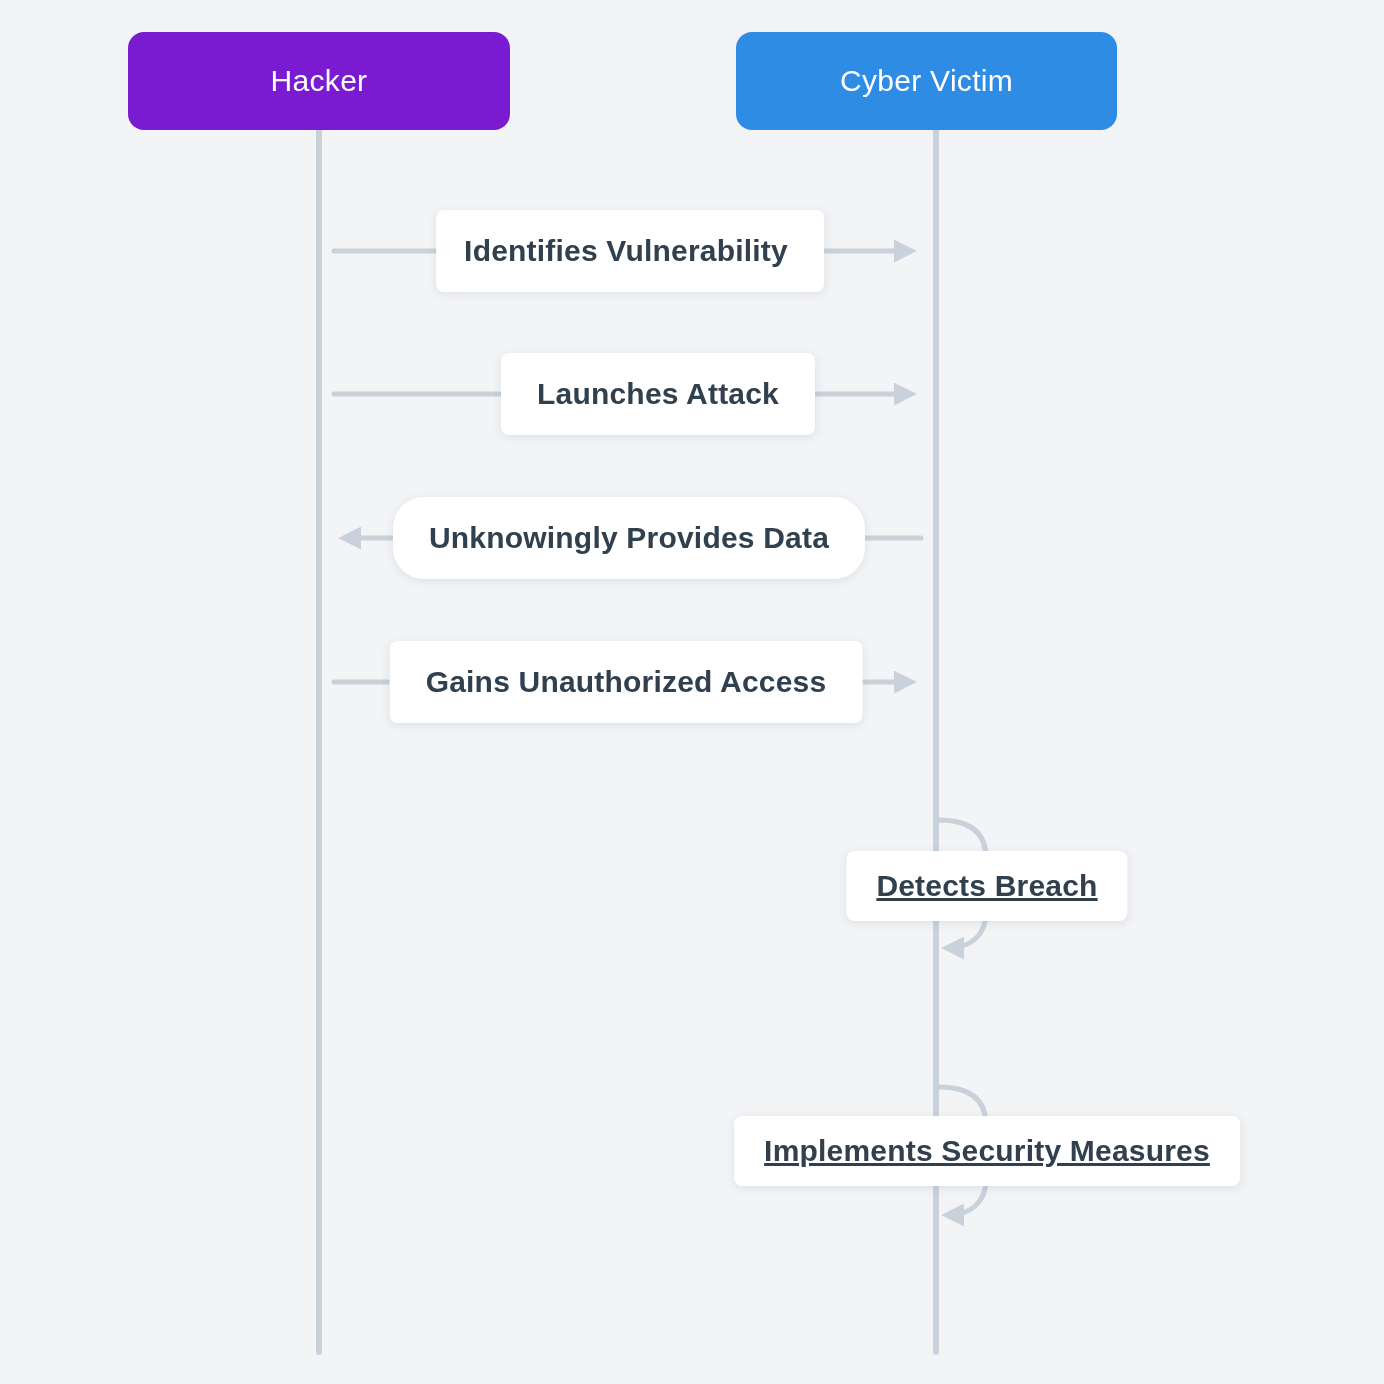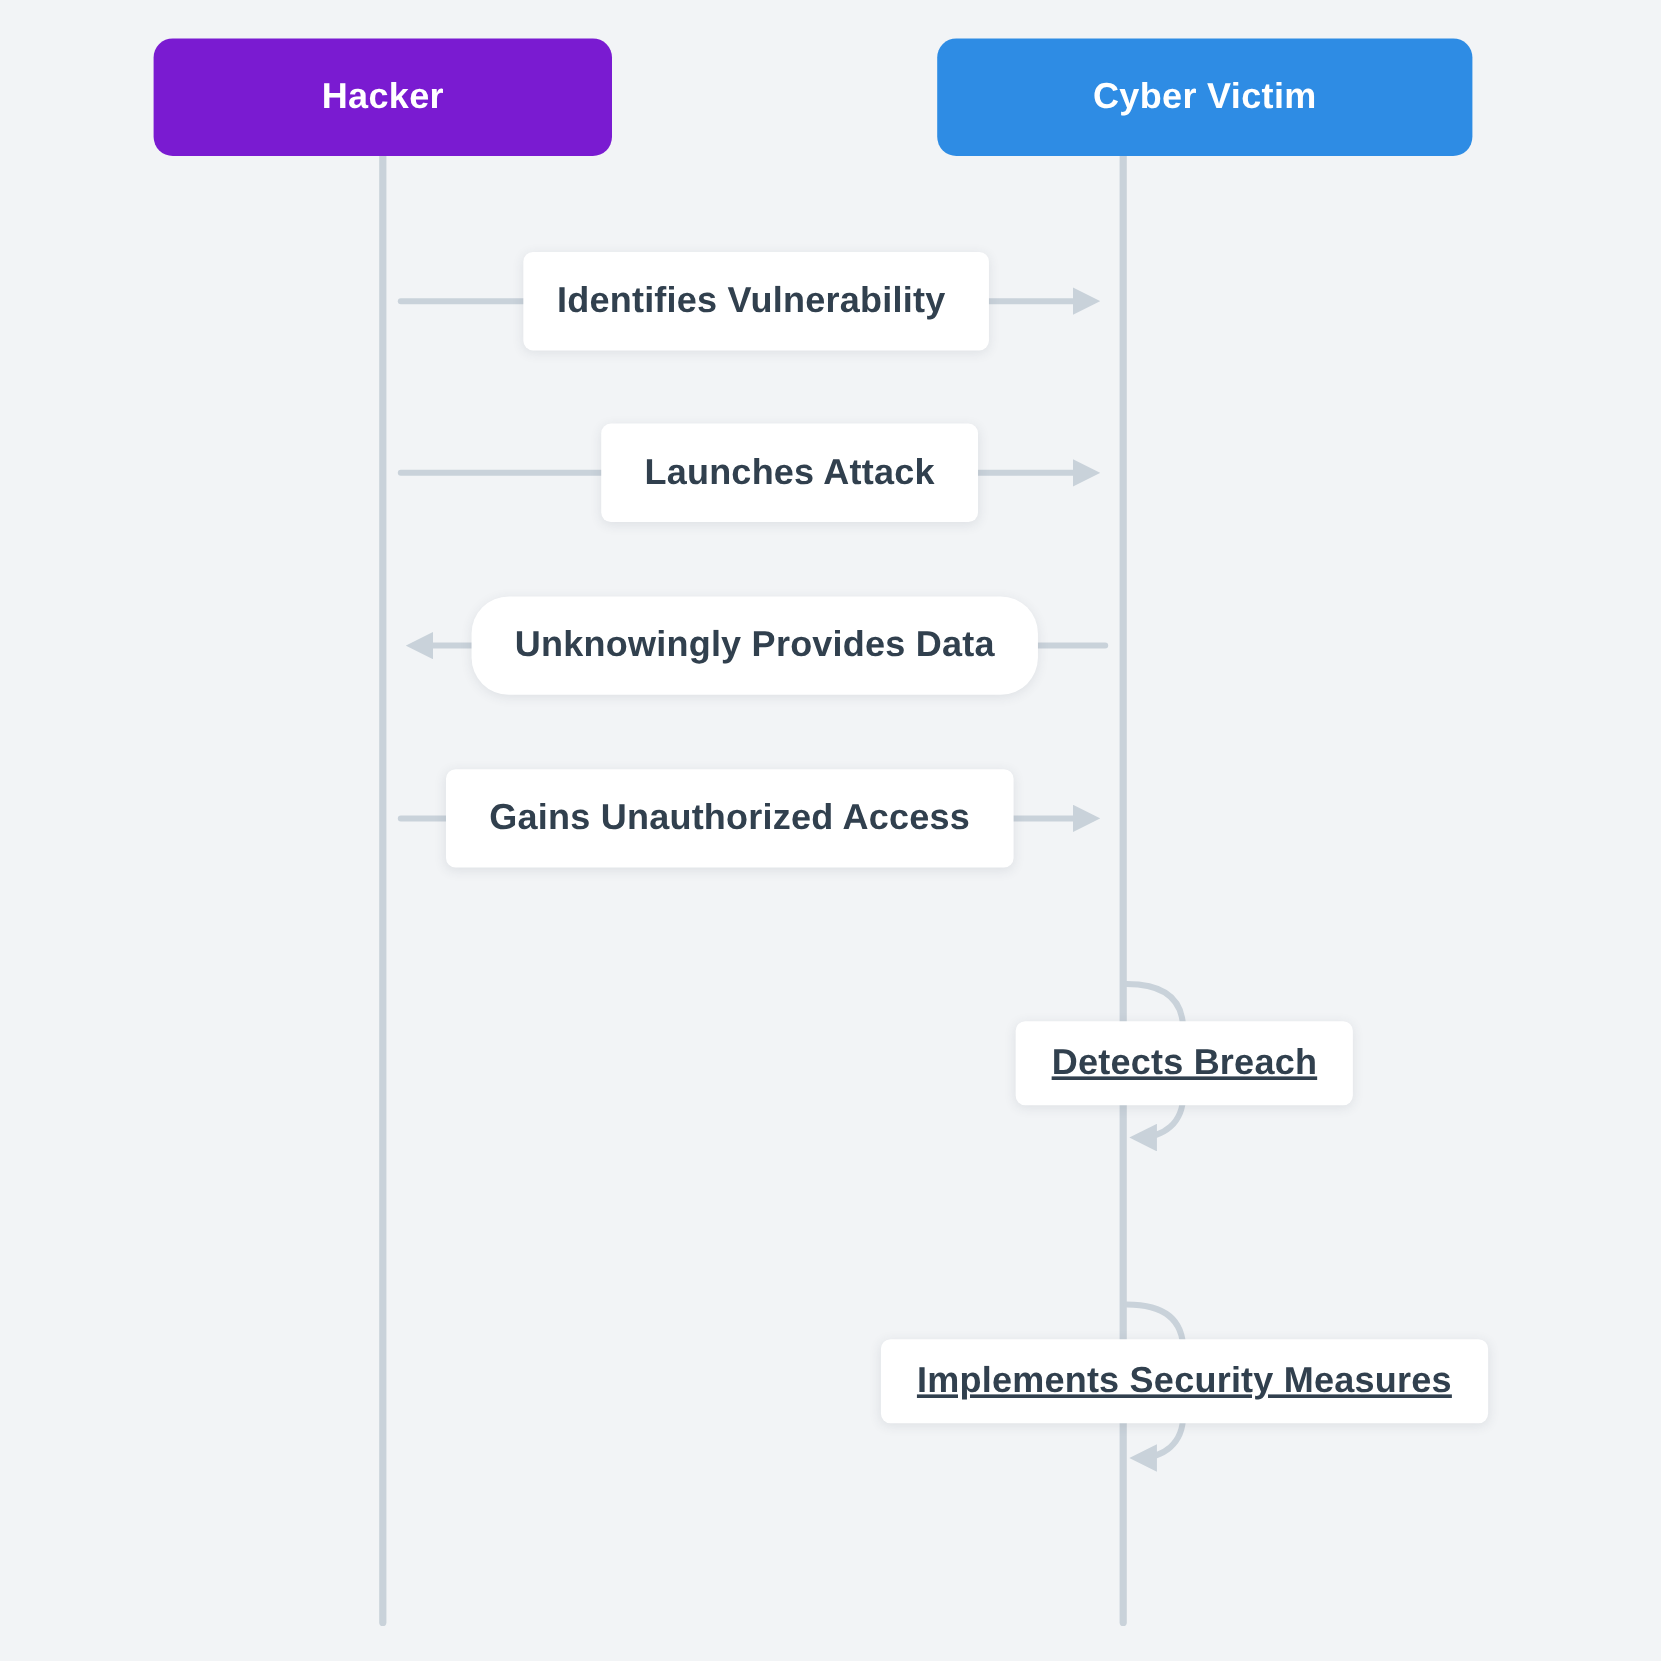--- a/index.html
+++ b/index.html
@@ -38,32 +38,32 @@
   .actor {
     position: absolute;
     top: 32px;
     height: 98px;
     border-radius: 16px;
     display: flex;
     align-items: center;
     justify-content: center;
     color: #ffffff;
     font-size: 30px;
-    font-weight: 700;
+    font-weight: 400;
     z-index: 3;
     letter-spacing: 0.3px;
   }
   .actor-hacker {
     left: 128px;
     width: 382px;
     background: #7a1bd1;
   }
   .actor-victim {
-    left: 781px;
-    width: 446px;
+    left: 736px;
+    width: 381px;
     background: #2e8ce4;
   }
   .msg-label {
     position: absolute;
     transform: translate(-50%, -50%);
     background: #ffffff;
     color: #31404e;
     font-size: 30px;
     font-weight: 600;
     white-space: nowrap;
@@ -108,19 +108,19 @@
   <div class="actor actor-victim">
     <span>Cyber Victim</span>
   </div>
 
   <div class="msg-label" style="left:630px; top:251px;padding-left:28px;">Identifies Vulnerability</div>
 
   <div class="msg-label" style="left:658px; top:394px;">Launches Attack</div>
 
   <div class="msg-label" style="left:629px; top:538px;border-radius:31px;">Unknowingly Provides Data</div>
 
-  <div class="msg-label" style="left:608px; top:682px;">Gains Unauthorized Access</div>
+  <div class="msg-label" style="left:626px; top:682px;">Gains Unauthorized Access</div>
 
   <div class="msg-label self" style="left:987px; top:886px;">Detects Breach</div>
 
   <div class="msg-label self" style="left:987px; top:1151px;">Implements Security Measures</div>
 
 </div>
 
 </body></html>

